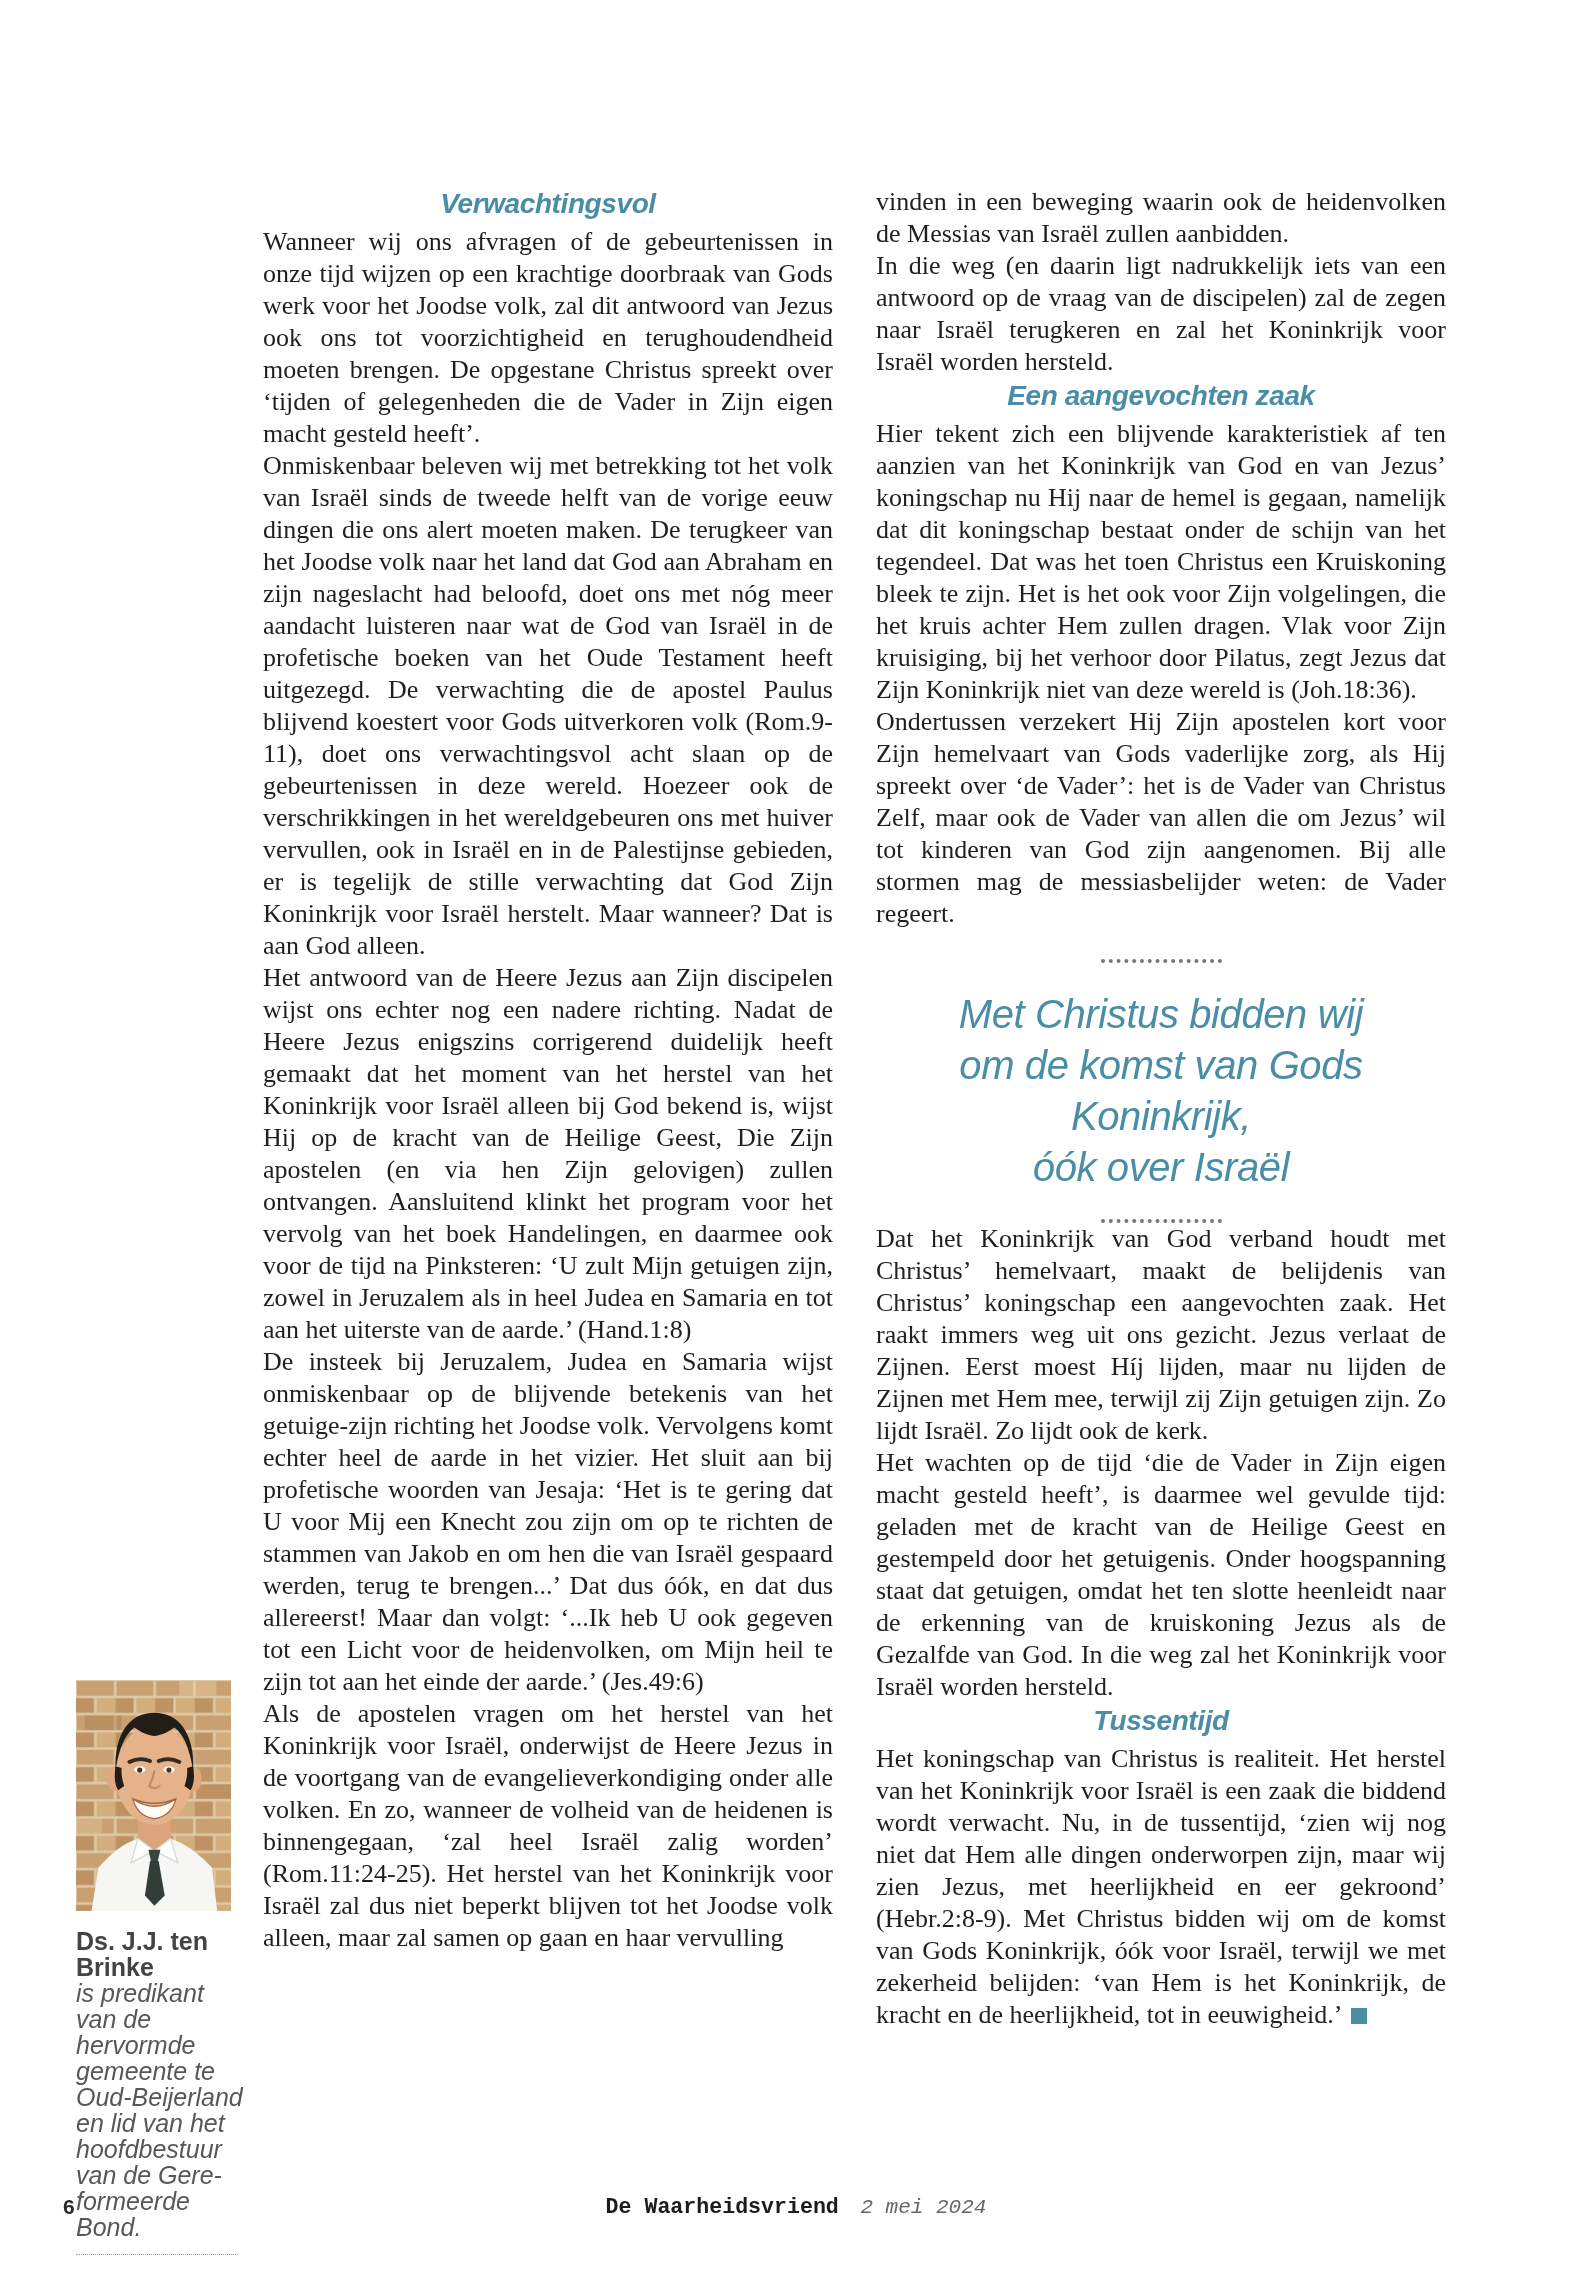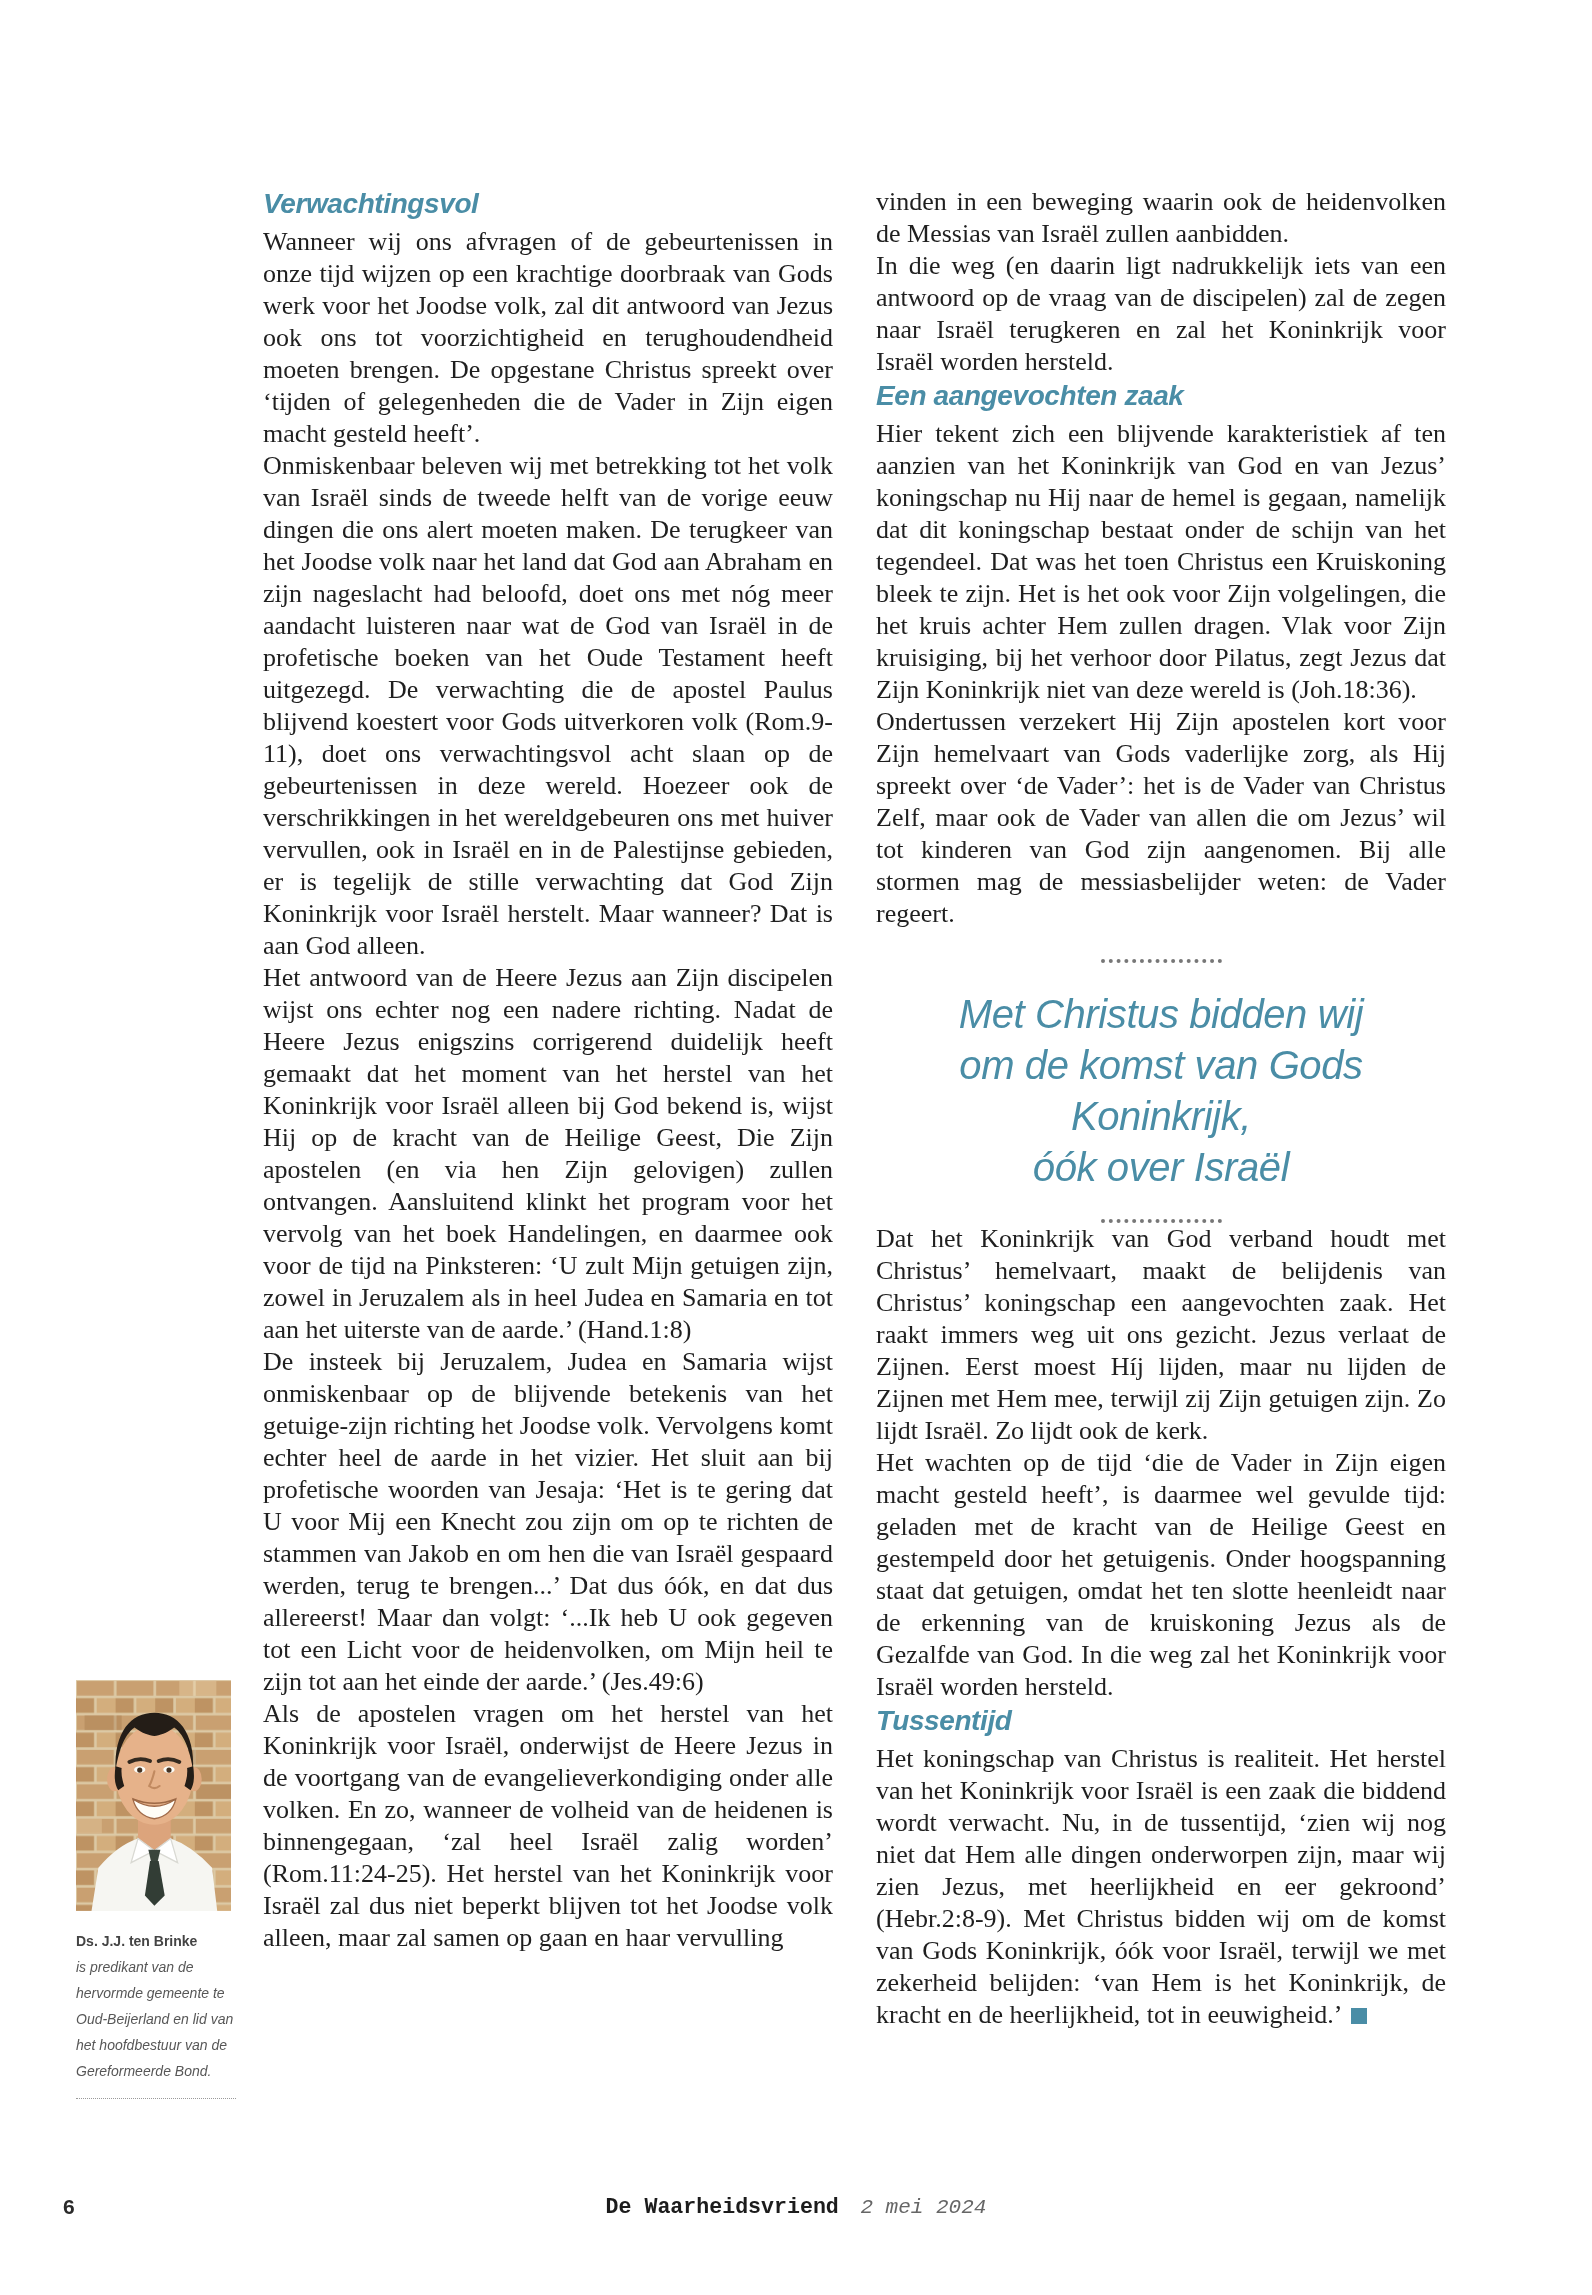--- a/index.html
+++ b/index.html
@@ -24,21 +24,21 @@
   .column p{margin:0;}
   .section-heading{
     font-family:"Liberation Sans", sans-serif;
     font-style:italic;
     font-weight:bold;
     font-size:28px;
     line-height:35px;
     letter-spacing:-0.4px;
     color:#4a8da6;
     margin:0 0 5.2px 0;
-    text-align:left;
+    text-align:center;
   }
   .section-heading.spaced{}
   .dotted-sep{
     width:121px;
     height:0;
     border-top:4.3px dotted #777777;
     margin:29px auto 0 auto;
   }
   .pull-quote{
     font-family:"Liberation Sans", sans-serif;
@@ -61,21 +61,21 @@
   
   .author{
     position:absolute;
     left:76px;top:1680px;
     width:173px;
   }
   .author-photo{display:block;}
   .author-caption{
     margin-top:17.3px;
     font-family:"Liberation Sans", sans-serif;
-    font-size:14px;
+    font-size:25px;
     line-height:26px;
   }
   .author-name{
     font-weight:bold;
     color:#444444;
   }
   .author-bio{
     font-style:italic;
     color:#575757;
   }

